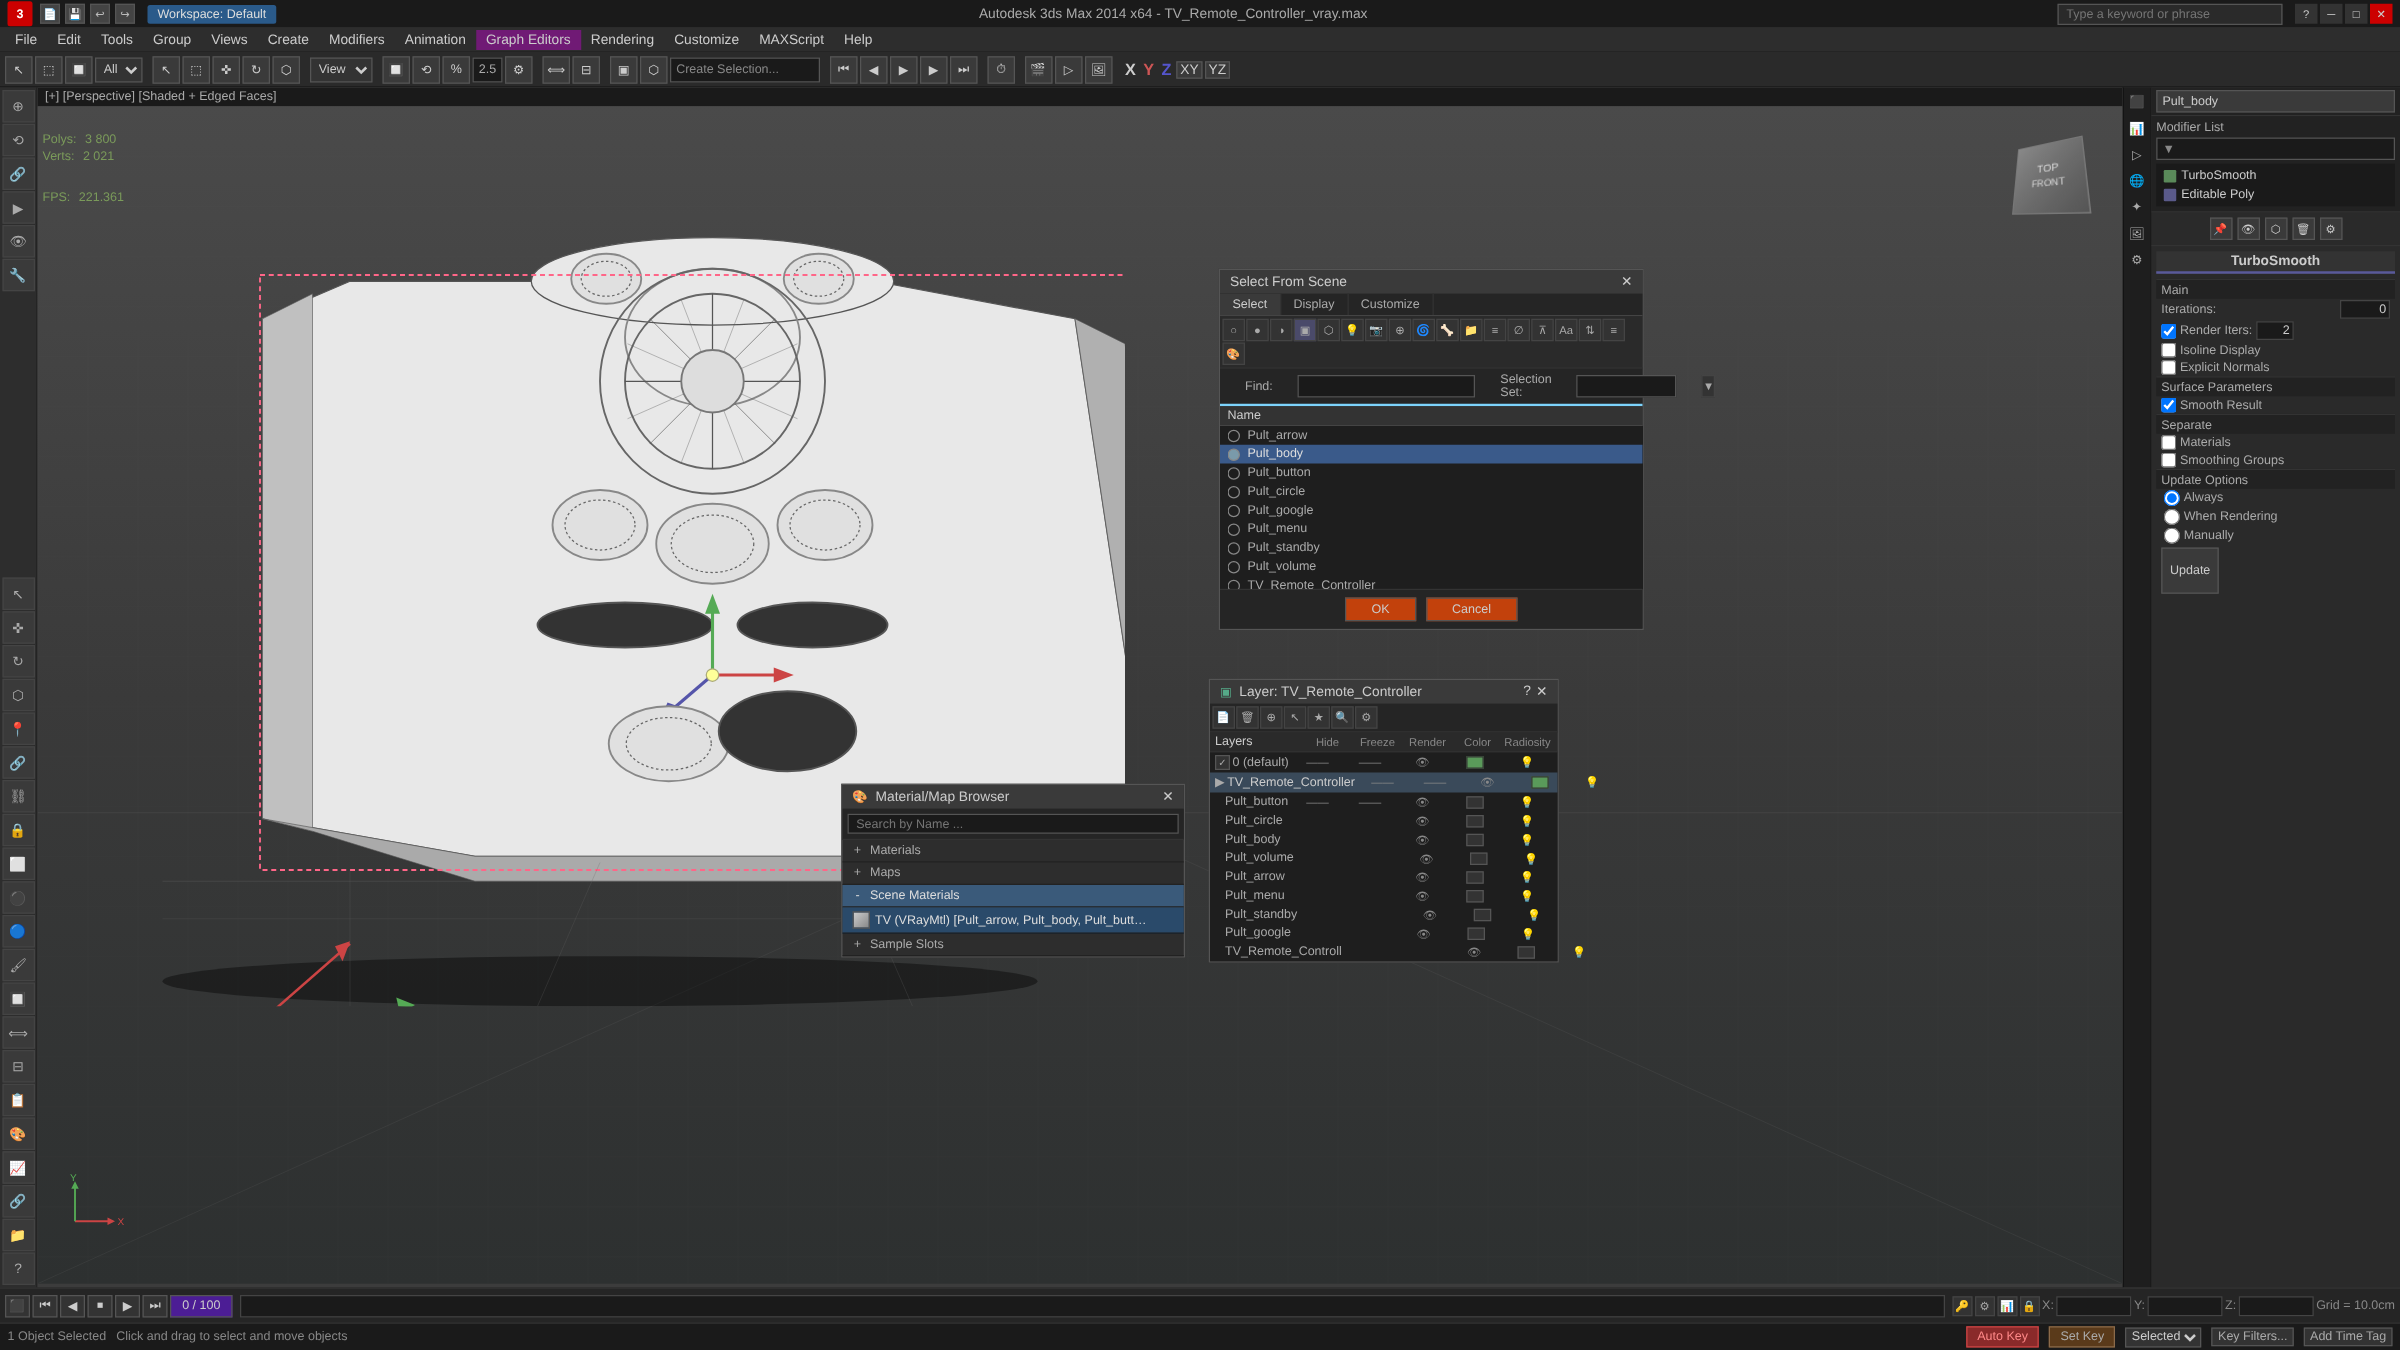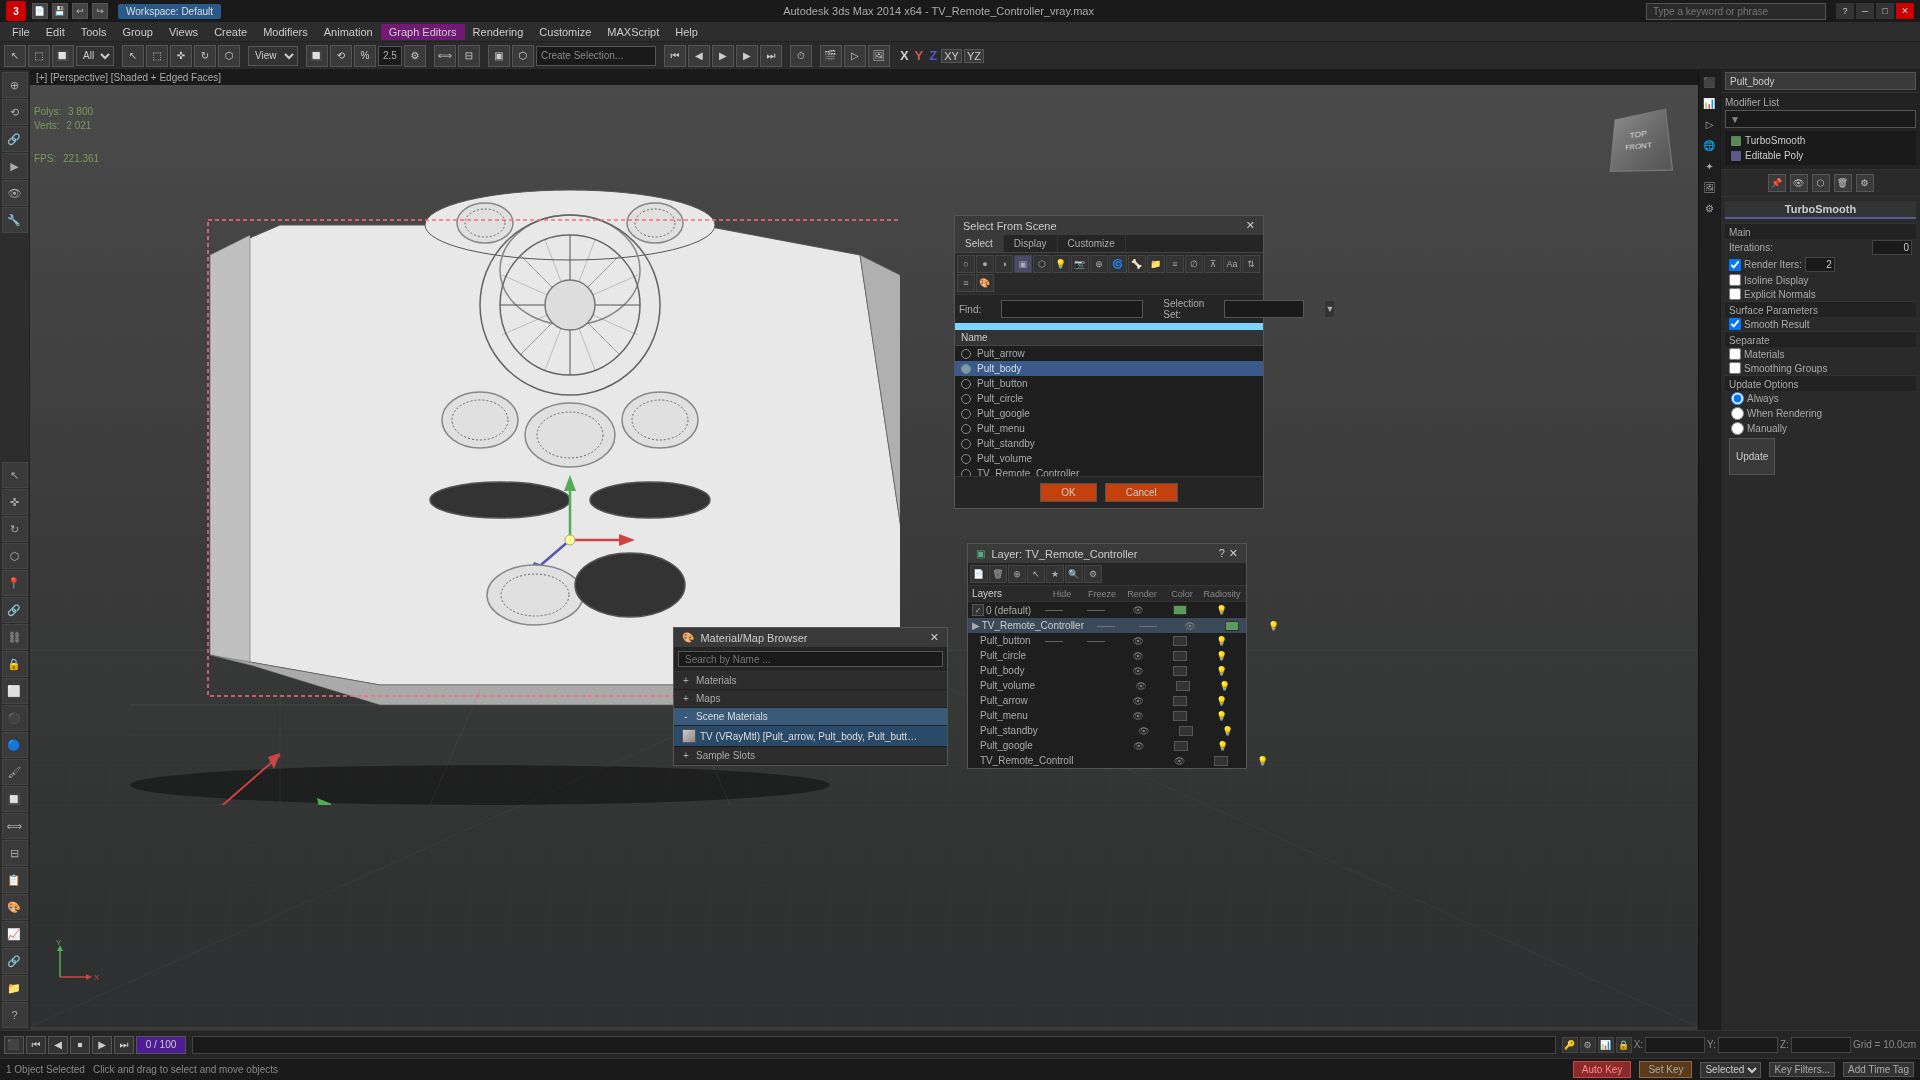--- a/index.html
+++ b/index.html
@@ -65,28 +65,28 @@
 
     
     #icon-toolbar { width: 22px; background: #1e1e1e; display: flex; flex-direction: column; align-items: center; padding: 2px 0; gap: 1px; border-left: 1px solid #111; }
     .icon-btn { width: 20px; height: 20px; display: flex; align-items: center; justify-content: center; font-size: 10px; color: #aaa; cursor: pointer; border: 1px solid transparent; }
     .anim-btn { width: 20px; height: 18px; background: #333; border: 1px solid #555; color: #ccc; font-size: 10px; cursor: pointer; display: flex; align-items: center; justify-content: center; }
 
     
     #status-bar { display: flex; align-items: center; height: 22px; background: #1a1a1a; border-top: 1px solid #333; padding: 0 6px; gap: 8px; font-size: 10px; color: #888; position: absolute; bottom: 0; left: 0; right: 0; }
 
     
-    #select-dialog { position: absolute; top: 215px; left: 954px; width: 310px; background: #2d2d2d; border: 1px solid #555; z-index: 100; }
+    #select-dialog { position: absolute; top: 215px; left: 975px; width: 340px; background: #2d2d2d; border: 1px solid #555; z-index: 100; }
     #select-dialog-title { background: #3a3a3a; padding: 3px 8px; display: flex; align-items: center; justify-content: space-between; font-size: 11px; color: #ccc; cursor: move; }
     #select-dialog-tabs { display: flex; background: #252525; border-bottom: 1px solid #444; }
     .dialog-tab { padding: 3px 10px; font-size: 10px; color: #aaa; cursor: pointer; border-right: 1px solid #333; }
     .dialog-tab.active { background: #3a3a3a; color: #ccc; }
     #select-dialog-toolbar { display: flex; align-items: center; background: #2a2a2a; padding: 2px; gap: 1px; border-bottom: 1px solid #333; flex-wrap: wrap; }
     .dialog-tool { width: 18px; height: 18px; background: #333; border: 1px solid #444; display: flex; align-items: center; justify-content: center; font-size: 9px; color: #aaa; cursor: pointer; }
-    #find-row { display: flex; align-items: center; padding: 3px 4px; gap: 20px; border-bottom: 7px solid #7dd3fc; background: #252525; }
+    #find-row { display: flex; align-items: center; padding: 3px 20px; gap: 20px; border-bottom: 2px solid #7dd3fc; background: #252525; }
     .find-label { font-size: 10px; color: #aaa; }
     .find-input { flex: 1; height: 18px; background: #1a1a1a; border: 1px solid #555; color: #ccc; font-size: 10px; padding: 0 4px; }
     .sel-set-label { font-size: 10px; color: #aaa; }
     .sel-set-input { width: 80px; height: 18px; background: #1a1a1a; border: 1px solid #555; color: #ccc; font-size: 10px; }
     #name-header { background: #333; padding: 2px 6px; font-size: 10px; color: #ccc; border-bottom: 1px solid #444; display: flex; }
     #object-list { background: #1e1e1e; height: 130px; overflow-y: auto; }
     .obj-item { display: flex; align-items: center; gap: 6px; padding: 2px 6px; font-size: 10px; cursor: pointer; color: #aaa; }
     .obj-item.selected { background: #3a5a8a; color: #ddd; }
     .obj-radio { width: 10px; height: 10px; border: 1px solid #888; border-radius: 50%; background: transparent; }
     .obj-radio.checked { background: #7a9aaa; }

